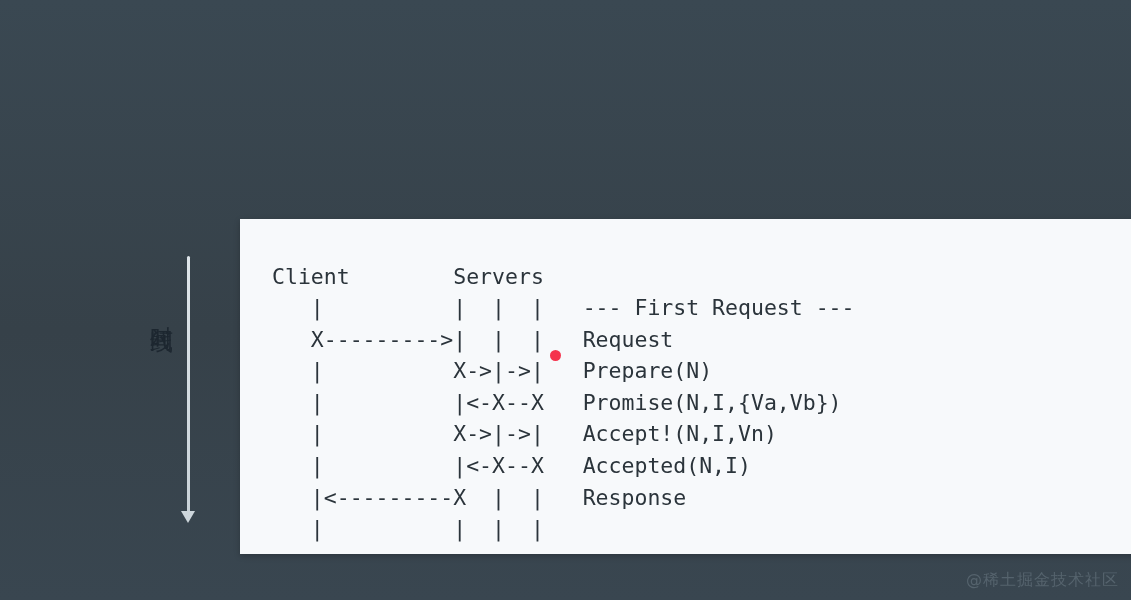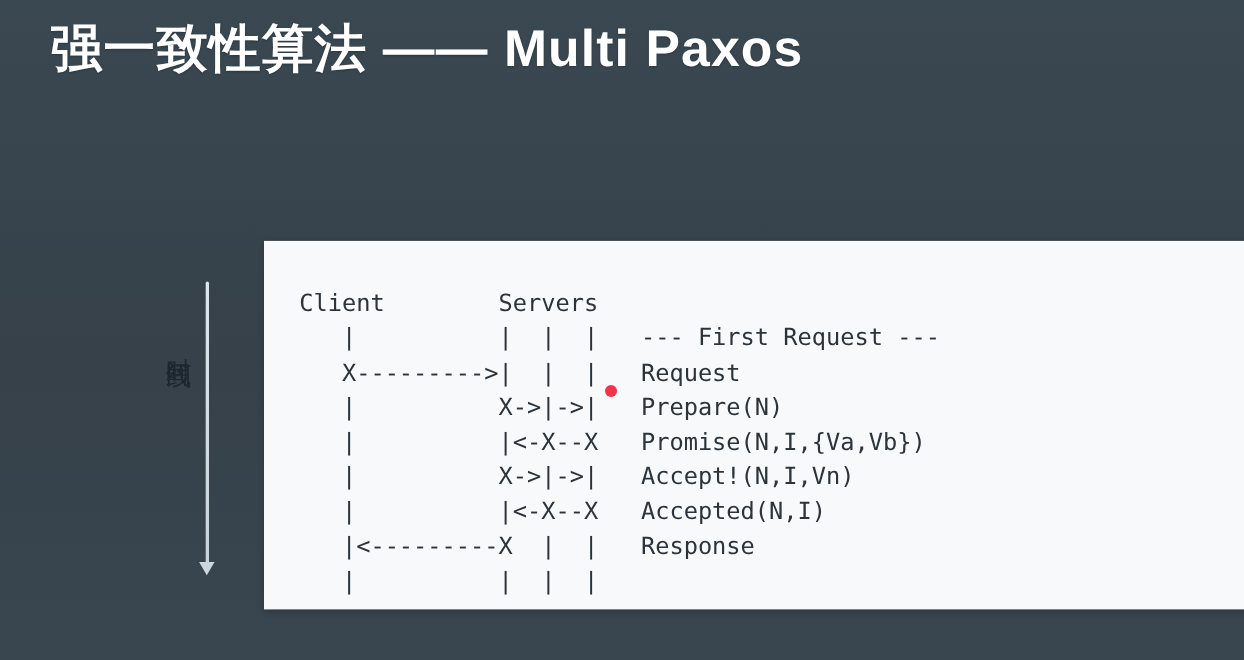--- a/index.html
+++ b/index.html
@@ -133,27 +133,27 @@
     letter-spacing: 1px;
     font-family: "DejaVu Sans", sans-serif;
     white-space: nowrap;
   }
 </style>
 </head>
 <body>
 
 <div id="slide">
 
-  <div id="title">强一致性算法 —— Multi Paxos</div>
 
   <div id="timeline">
     <div id="timeline-label">时间线</div>
     <div id="timeline-axis"></div>
     <div id="timeline-head"></div>
   </div>
 
   <div id="panel" style="background: rgb(247, 249, 251);">
     <pre id="ascii"><span class="row">Client        Servers</span><span class="row">   |          |  |  |   --- First Request ---</span><span class="row">   X---------&gt;|  |  |   Request</span><span class="row">   |          X-&gt;|-&gt;|   Prepare(N)</span><span class="row">   |          |&lt;-X--X   Promise(N,I,{Va,Vb})</span><span class="row">   |          X-&gt;|-&gt;|   Accept!(N,I,Vn)</span><span class="row">   |          |&lt;-X--X   Accepted(N,I)</span><span class="row">   |&lt;---------X  |  |   Response</span><span class="row">   |          |  |  |</span></pre>
     <div id="reddot" style="background: rgb(245, 51, 77);"></div>
   </div>
 
+  <div id="watermark">@稀土掘金技术社区</div>
 
 </div>
 
 </body></html>

